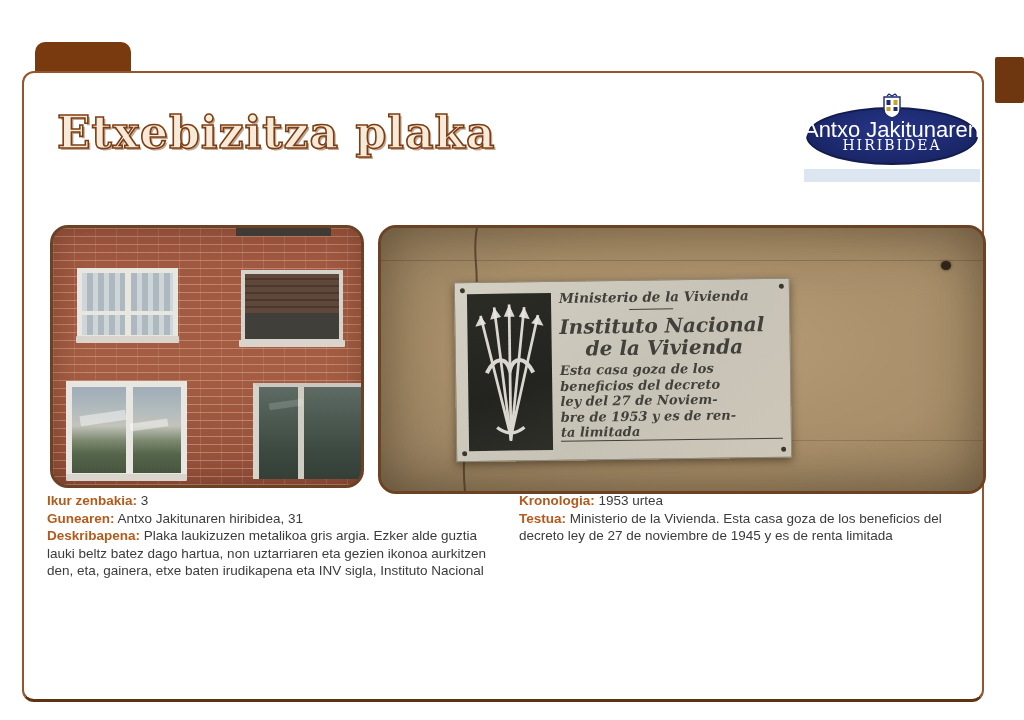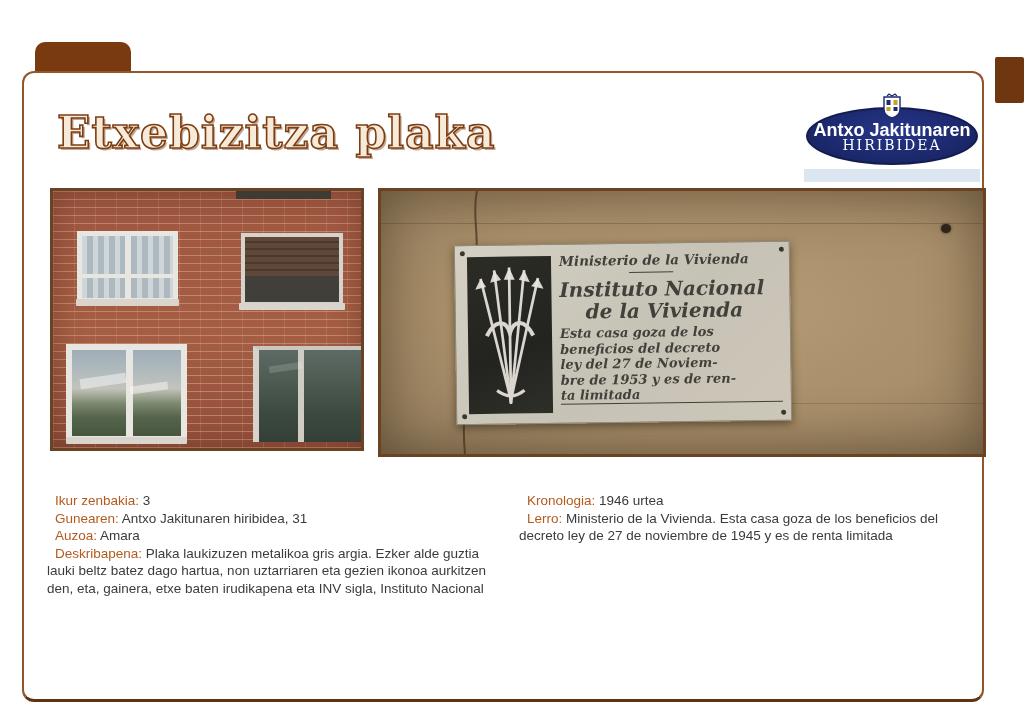--- a/index.html
+++ b/index.html
@@ -19,28 +19,28 @@
   .page-title{position:absolute;left:33px;top:34px;font-family:"DejaVu Serif",serif;font-weight:700;
               font-size:44px;letter-spacing:1px;color:#f7ead9;-webkit-text-stroke:1.6px #7c3d12;
               text-shadow:2px 2px 0 rgba(124,61,18,0.45);}
 
   
   .logo{position:absolute;left:780px;top:18px;width:176px;height:100px;}
   .logo-oval{position:absolute;left:2px;top:16px;width:172px;height:58px;border-radius:50%;
              background:radial-gradient(ellipse at 50% 40%,#27368a 0%,#1d2a70 55%,#141f55 100%);
              border:2px solid #121c4e;box-sizing:border-box;
              display:flex;flex-direction:column;align-items:center;justify-content:center;}
-  .logo-line1{color:#ffffff;font-size:18px;font-weight:700;line-height:18px;white-space:nowrap;}
+  .logo-line1{color:#ffffff;font-size:22px;font-weight:400;line-height:18px;white-space:nowrap;}
   .logo-line2{color:#ffffff;font-family:"DejaVu Serif",serif;font-size:14px;font-weight:400;
               letter-spacing:2px;line-height:12px;}
   .logo-crest{position:absolute;left:50%;top:2px;transform:translateX(-50%);width:22px;height:26px;}
   .logo-bar{position:absolute;left:0px;top:78px;width:176px;height:13px;background:#dce6f1;}
 
   
-  .photo{position:absolute;border:3px solid #6b4223;border-radius:0;overflow:hidden;box-sizing:content-box;}
+  .photo{position:absolute;border:3px solid #6b4223;border-radius:18px;overflow:hidden;box-sizing:content-box;margin-top:37px;}
 
   
   .photo-building{left:26px;top:115px;width:308px;height:257px;
       background:
         repeating-linear-gradient(0deg, rgba(214,170,140,0.55) 0 1px, rgba(0,0,0,0) 1px 8px),
         repeating-linear-gradient(90deg, rgba(200,150,120,0.30) 0 1px, rgba(0,0,0,0) 1px 21px),
         linear-gradient(180deg,#9e5640 0%,#a55e44 55%,#934e3a 100%);
       box-shadow:inset 0 0 30px rgba(60,30,15,0.35);}
   .win{position:absolute;box-sizing:border-box;}
   .sill{position:absolute;left:-6px;right:-6px;bottom:-8px;height:7px;background:#d9d5cc;border-radius:1px;}
@@ -82,21 +82,21 @@
   .plq-big2{margin-left:26px;}
   .plq-body{margin-top:3px;font-size:13px;font-weight:700;line-height:15.5px;}
   .plq-body span{display:block;}
   .plq-underline{display:inline-block;border-bottom:1.5px solid #41403a;}
 
   
   .details{position:absolute;left:23px;top:419px;width:937px;font-size:13.5px;line-height:17.5px;color:#3b3b3b;}
   .col{position:absolute;top:0;}
   .col-left{left:0;width:458px;}
   .col-right{left:472px;width:462px;}
-  .lbl{font-weight:400;color:#b45a1d;margin-left:8px;}
+  .lbl{font-weight:700;color:#b45a1d;}
 </style>
 </head>
 <body>
 
 <div class="stage">
 
   <div class="tab-left"></div>
   <div class="tab-right"></div>
 
   <div class="card">
@@ -197,34 +197,30 @@
       <div class="col col-left">
         <div class="field">
           <span class="lbl"><span>Ikur zenbakia</span>:</span>
           <span>3</span>
         </div>
         <div class="field">
           <span class="lbl"><span>Gunearen</span>:</span>
           <span>Antxo Jakitunaren hiribidea, 31</span>
         </div>
         <div class="field">
-          <span class="lbl"><span>Auzoa</span>:</span>
-          <span>Amara</span>
-        </div>
-        <div class="field">
           <span class="lbl"><span>Deskribapena</span>:</span>
           <span>Plaka laukizuzen metalikoa gris argia. Ezker alde guztia lauki beltz batez dago hartua, non uztarriaren eta gezien ikonoa aurkitzen den, eta, gainera, etxe baten irudikapena eta INV sigla, Instituto Nacional</span>
         </div>
       </div>
       <div class="col col-right">
         <div class="field">
           <span class="lbl"><span>Kronologia</span>:</span>
-          <span>1946 urtea</span>
-        </div>
-        <div class="field">
-          <span class="lbl"><span>Lerro</span>:</span>
+          <span>1953 urtea</span>
+        </div>
+        <div class="field">
+          <span class="lbl"><span>Testua</span>:</span>
           <span>Ministerio de la Vivienda. Esta casa goza de los beneficios del decreto ley de 27 de noviembre de 1945 y es de renta limitada</span>
         </div>
       </div>
     </div>
 
   </div>
 </div>
 
 </body></html>

